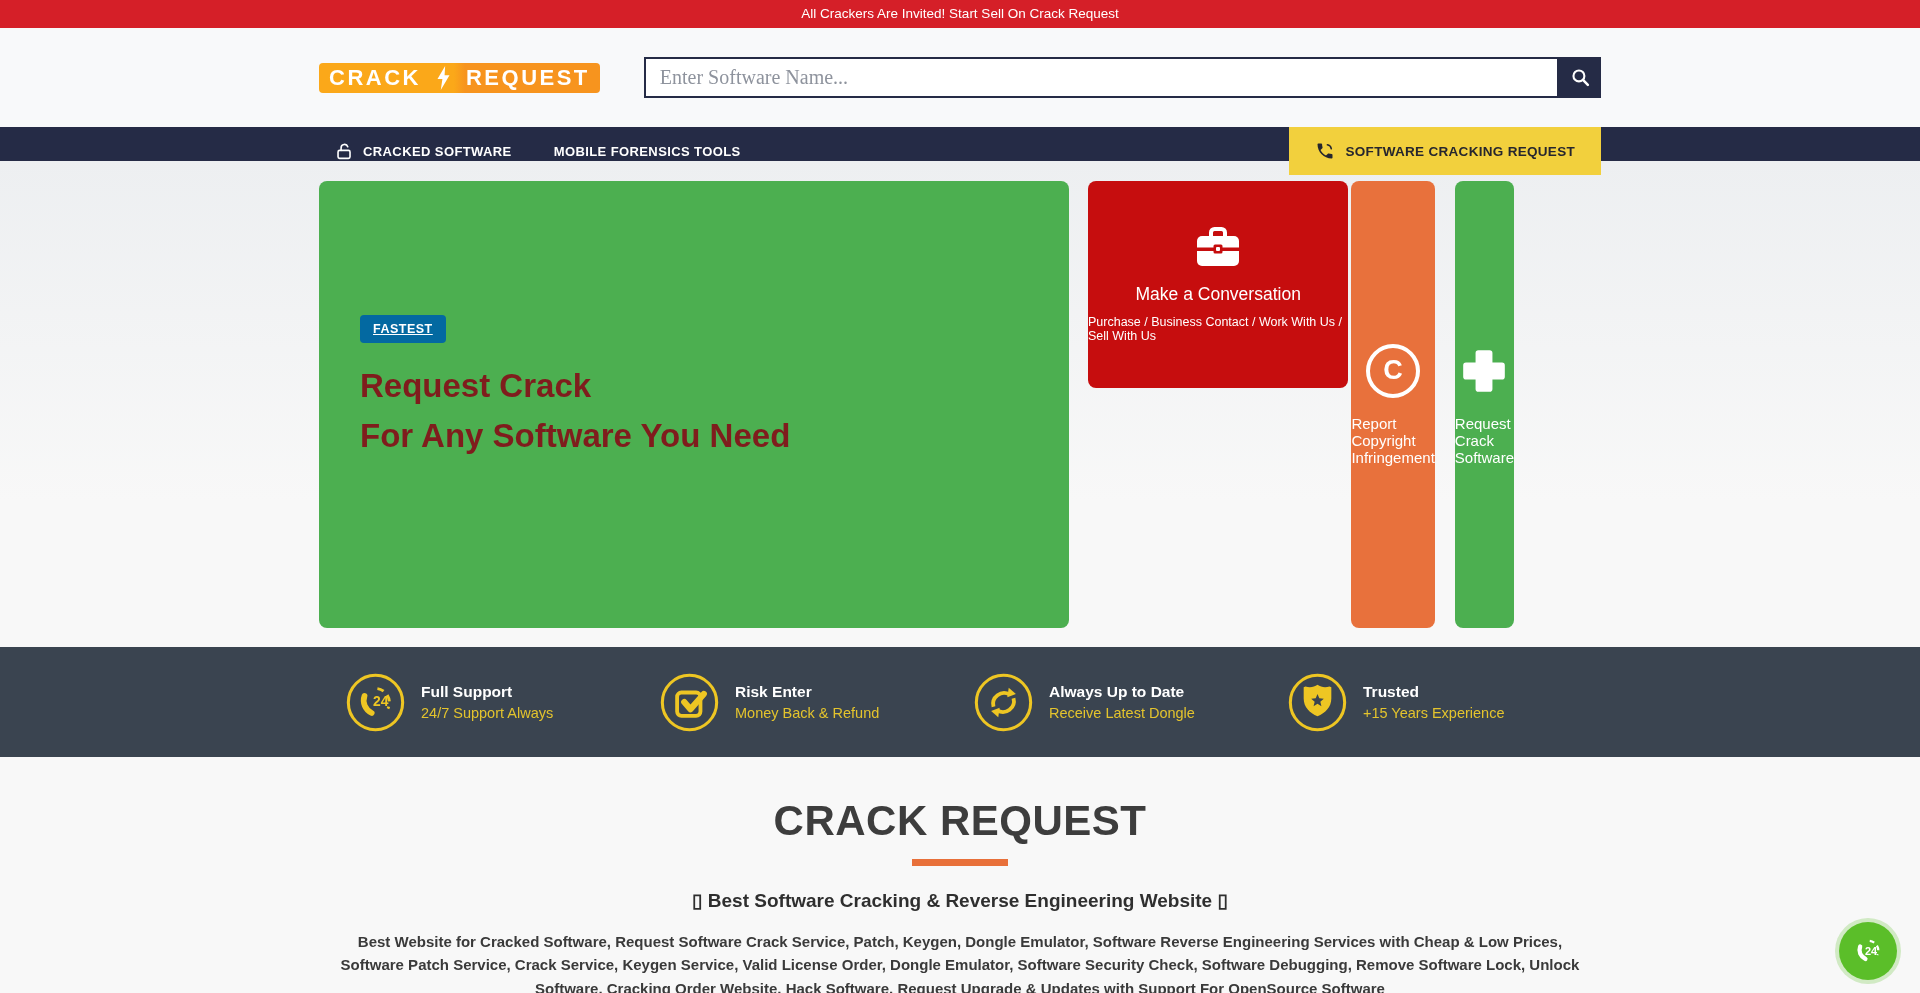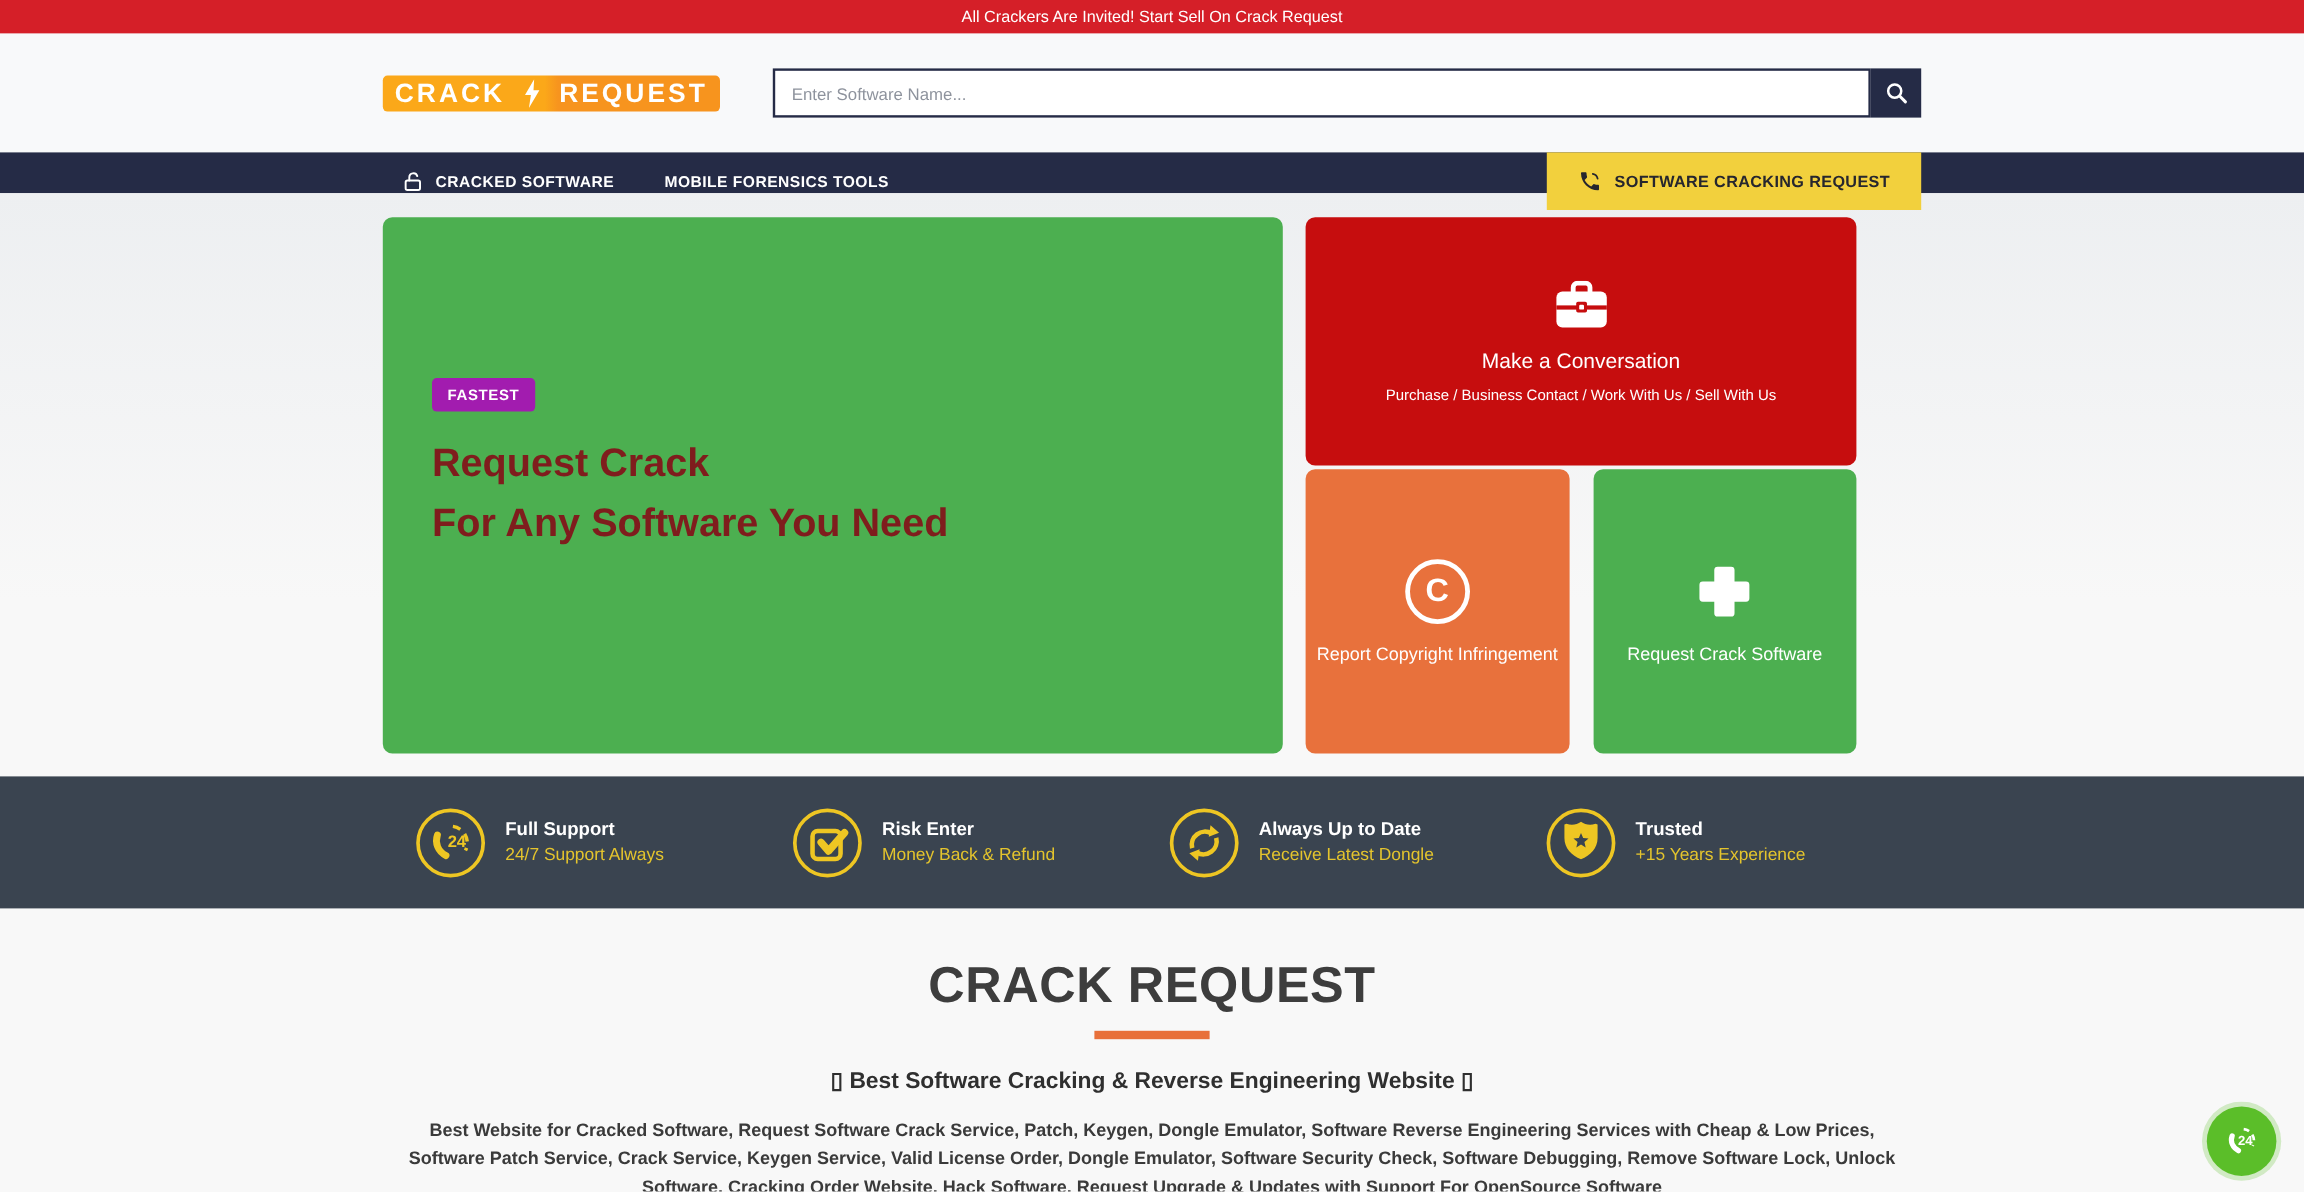--- a/index.html
+++ b/index.html
@@ -13,47 +13,47 @@
   
   header { height:99px; background:#f8f9fa; display:flex; align-items:center; }
   .container { width:1282px; margin:0 auto; }
   .header-inner { display:flex; align-items:center; }
   .logo { display:inline-flex; align-items:center; gap:16px; height:30px;
     padding:0 10px; border-radius:4px; cursor:pointer;
     background:linear-gradient(90deg,#fba819 48%, #f7941e 52%); }
   .logo span { color:#fff; font-weight:800; font-size:22px; letter-spacing:2.5px; }
   .search { flex:1; margin-left:44px; display:flex; }
   .search input { flex:1; height:41px; border:2px solid #252b46; background:#fff;
-    padding:0 14px; font-size:14px; color:#404040; outline:none;
-    font-family:Liberation Sans, sans-serif; }
+    padding:0 14px; font-size:20px; color:#404040; outline:none;
+    font-family:Liberation Serif, serif; }
   .search input::placeholder { color:#8e939d; }
   .search button { width:42px; height:41px; background:#252b46; border:none;
     display:flex; align-items:center; justify-content:center; cursor:pointer; }
 
   
   nav { height:34px; background:#252b46; }
   .nav-inner { display:flex; align-items:center; height:48px; padding-left:16px; }
   .nav-item { display:flex; align-items:center; gap:9px; color:#fff;
     font-size:13px; font-weight:bold; letter-spacing:.4px; margin-right:42px;
     cursor:pointer; }
   .nav-cta { margin-left:auto; height:48px; background:#f2d03d; color:#26262e;
     display:flex; align-items:center; gap:10px; padding:0 26px;
     font-size:13.5px; font-weight:bold; letter-spacing:.3px; cursor:pointer; }
 
   
   main { background:linear-gradient(#edeff1, #f8f8f8 340px); padding-top:20px; }
   .hero { display:flex; gap:19px; }
   .hero-main { width:750px; height:447px; background:#4caf50; border-radius:8px;
     padding:134px 0 0 41px; }
-  .badge { display:inline-block; background:#a21caf; color:#fff; font-size:12.5px;
-    font-weight:bold; letter-spacing:.5px; padding:7px 13px; border-radius:4px; }
+  .badge { display:inline-block; background:#0369a1; color:#fff; font-size:12.5px;
+    font-weight:bold; letter-spacing:.5px; padding:7px 13px; border-radius:4px;text-decoration:underline; }
   .hero-title { color:#7f1d1d; font-size:33px; font-weight:bold; line-height:1; }
   .hero-title.l1 { margin-top:26px; }
   .hero-title.l2 { margin-top:17px; }
-  .hero-side { width:459px; display:flex; flex-direction:column; gap:3px; }
+  .hero-side { width:426px; display:flex; flex-direction:row; gap:3px; }
   .card { border-radius:8px; display:flex; flex-direction:column;
     align-items:center; justify-content:center; color:#fff; cursor:pointer; }
   .card-red { height:207px; background:#c60d0e; }
   .card-red .c-title { font-size:17.5px; margin-top:15px; }
   .card-red .c-sub { font-size:12.5px; margin-top:10px; }
   .side-row { display:flex; gap:20px; flex:1; }
   .side-row .card { flex:1; }
   .card-orange { background:#e8713c; }
   .card-green  { background:#4caf50; }
   .side-row .c-title { font-size:15px; margin-top:17px; }

